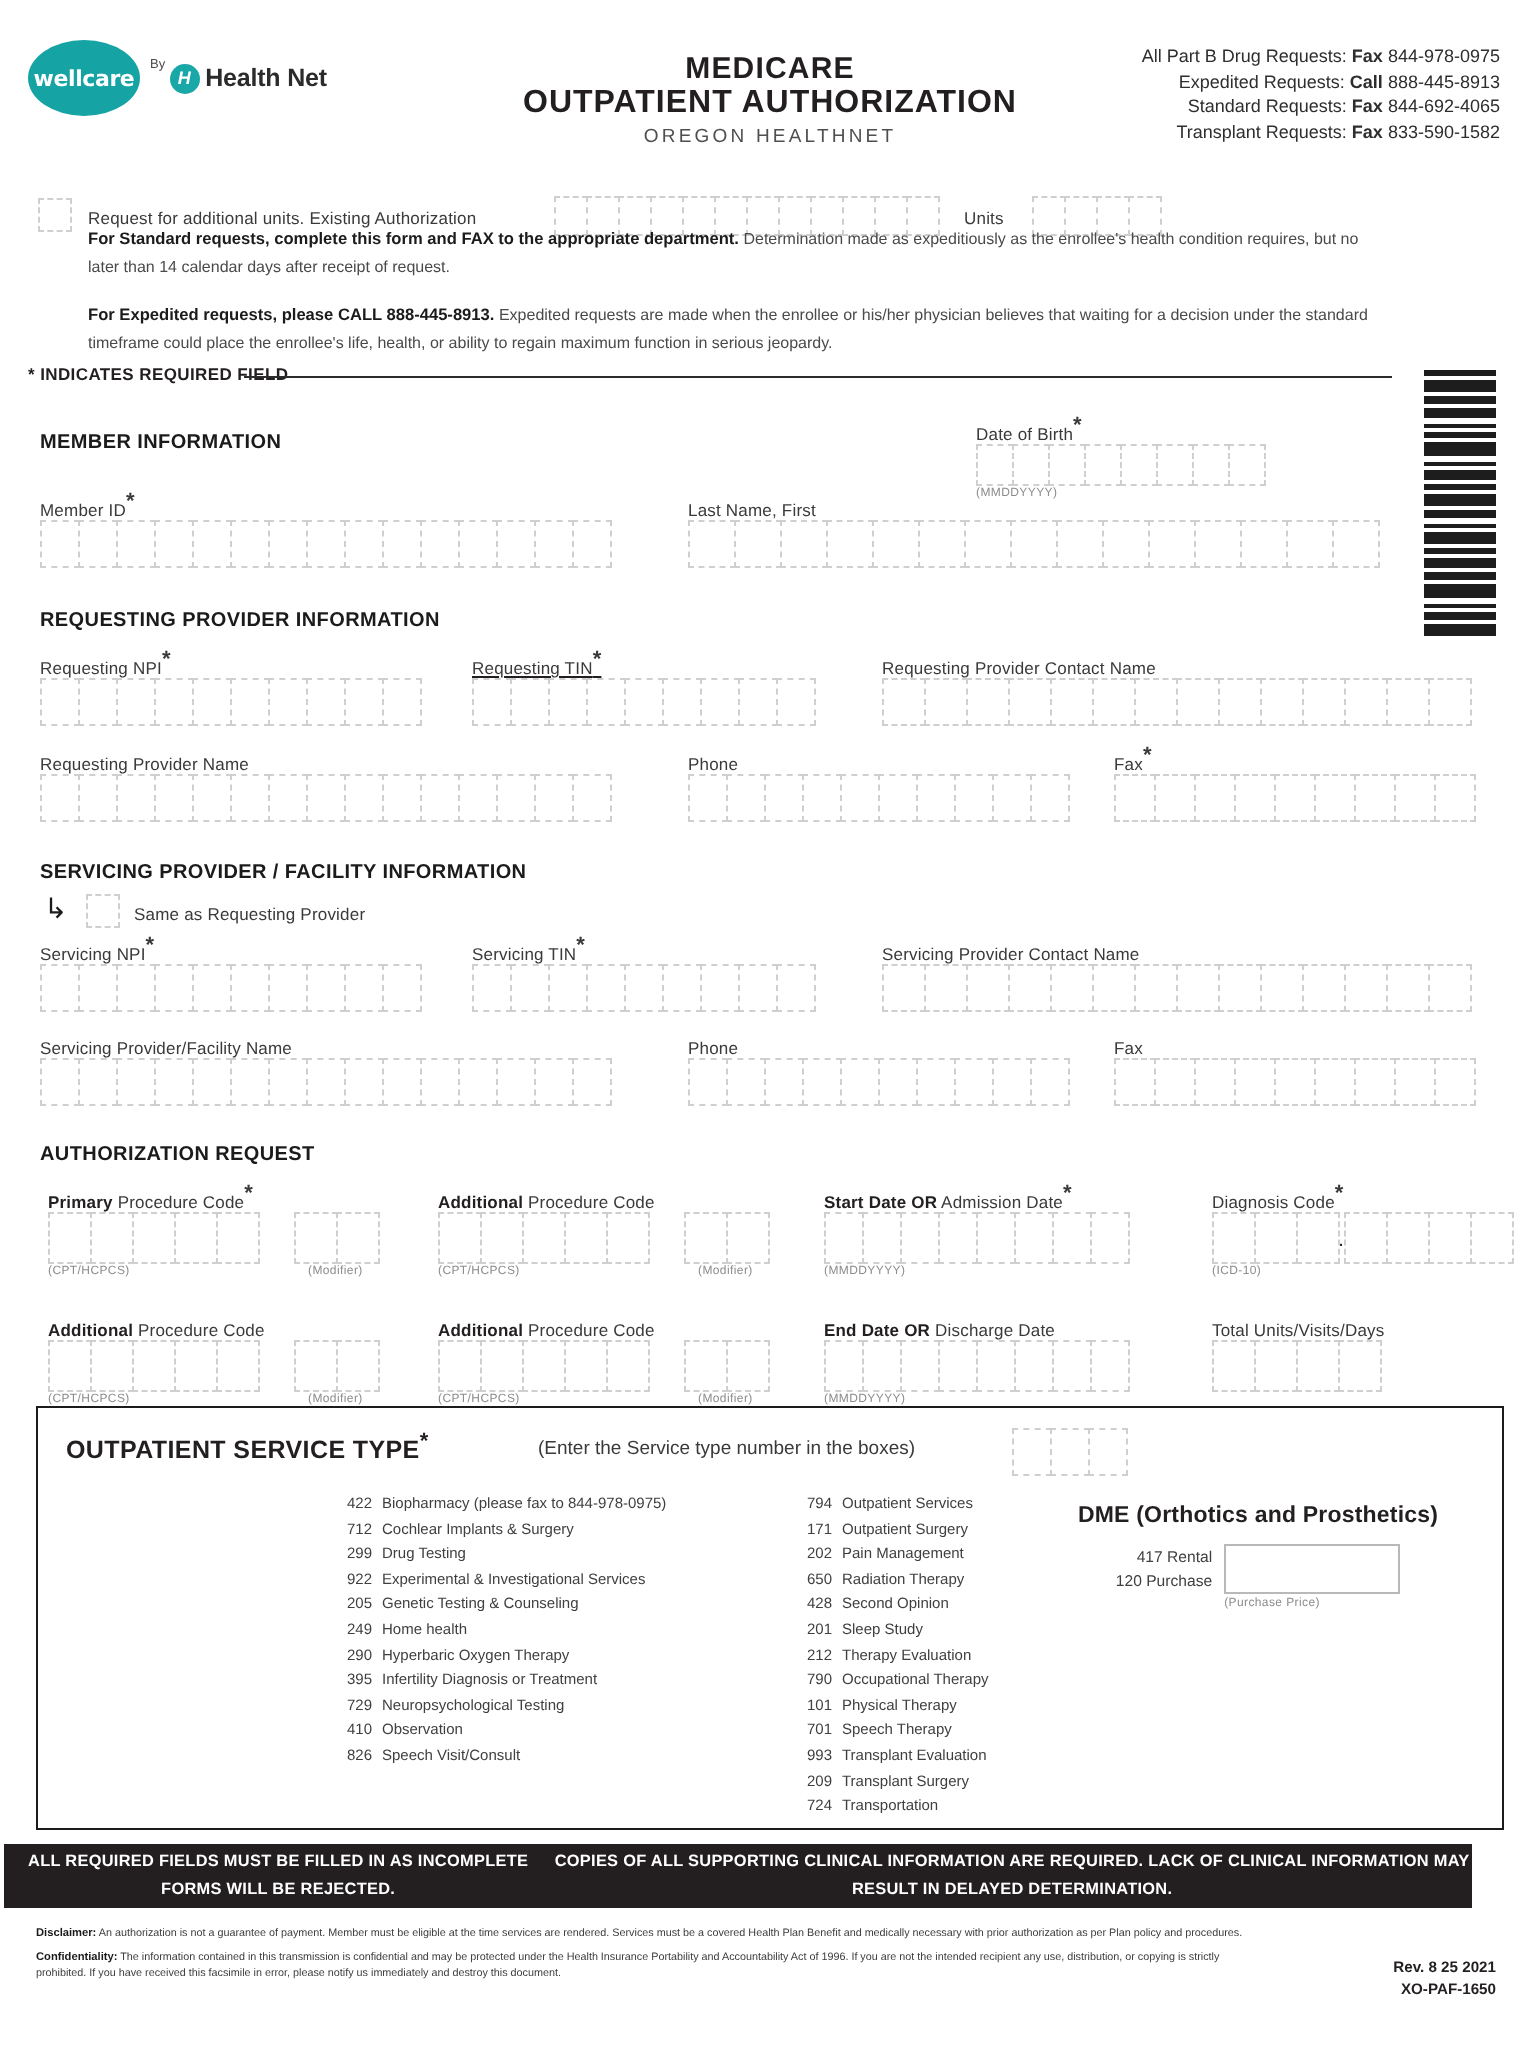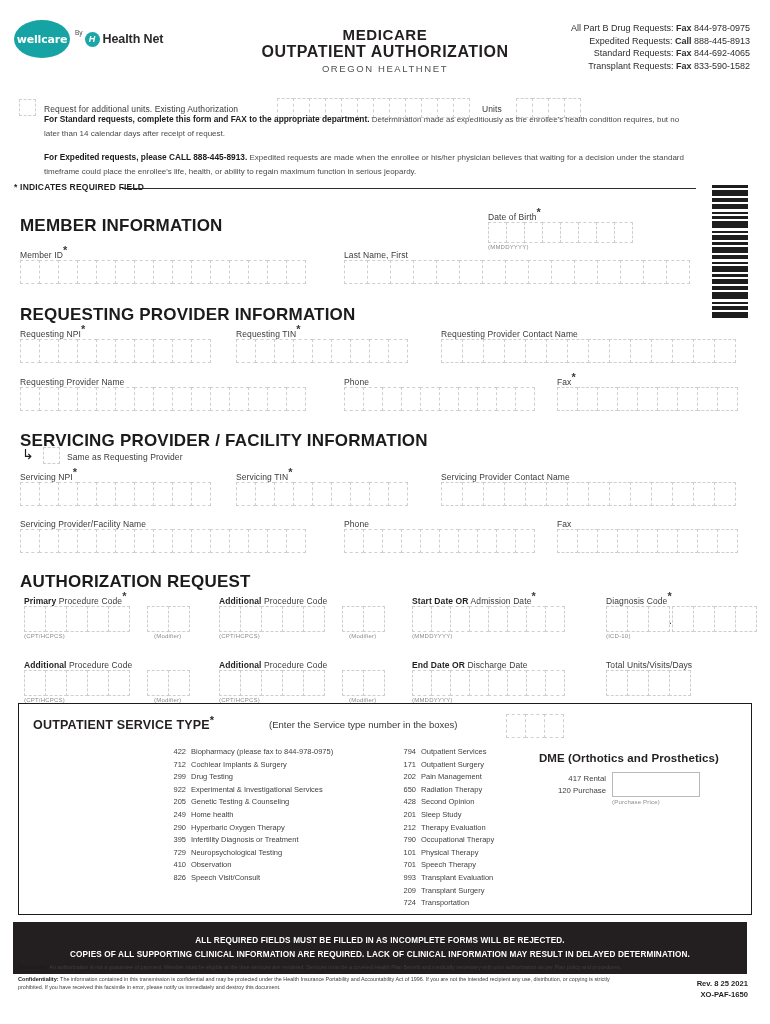--- a/index.html
+++ b/index.html
@@ -11,21 +11,21 @@
   }
   .page{position:absolute;left:0;top:0;width:770px;height:1024px;}
 
   
   .boxes{display:flex;}
   .bx{border:1px dashed #cfcfcf;background:#fff;box-sizing:border-box;height:22px;width:22px;margin-right:-1px;}
   .label{font-size:8.5px;color:#3a3a3a;letter-spacing:.1px;white-space:nowrap;}
   .label b{font-weight:700;color:#231f20;}
   .req{font-size:11px;font-weight:700;vertical-align:super;line-height:0;}
   .hint{font-size:6px;color:#8c8c8c;letter-spacing:.2px;margin-top:1px;}
-  .sect{font-size:17px;font-weight:700;letter-spacing:.2px;color:#1b1b1b;}
+  .sect{font-size:10px;font-weight:700;letter-spacing:.2px;color:#1b1b1b;}
   .fld{position:absolute;margin-top:14px;}
 
   
   .logo-wrap{position:absolute;left:14px;top:20px;display:flex;align-items:center;}
   .ellipse{width:56px;height:38px;border-radius:50%;background:#16a3a3;
            display:flex;align-items:center;justify-content:center;}
   .ellipse span{color:#fff;font-size:11px;font-weight:700;letter-spacing:-.2px;font-family:"DejaVu Sans",sans-serif;}
   .by{font-size:6.5px;color:#4a4a4a;margin-left:5px;margin-bottom:13px;}
   .hn{display:flex;align-items:center;margin-left:2px;}
   .hn-circ{width:15px;height:15px;border-radius:50%;background:#19a7a7;color:#fff;font-size:9px;
@@ -56,22 +56,22 @@
   .panel{position:absolute;left:18px;top:703px;width:734px;height:212px;border:1.6px solid #1b1b1b;box-sizing:border-box;background:#fff;}
   .panel-title{position:absolute;left:14px;top:14px;font-size:12.5px;font-weight:700;letter-spacing:.2px;}
   .panel-note{position:absolute;left:250px;top:15px;font-size:9.5px;color:#3a3a3a;}
   .svc{font-size:7.5px;color:#3f3f3f;line-height:12.6px;white-space:nowrap;}
   .svc .num{display:inline-block;width:22px;text-align:right;margin-right:5px;}
   .dme-title{font-size:11.5px;font-weight:700;letter-spacing:.1px;}
   .dme-row{font-size:7.8px;color:#3f3f3f;line-height:12px;text-align:right;}
   .dme-in{border:1px solid #b9b9b9;background:#fff;width:88px;height:25px;box-sizing:border-box;}
 
   
-  .banner{position:absolute;left:13px;top:922px;width:734px;height:52px;background:#231f20;color:#fff;
-          display:flex;flex-direction:column;align-items:center;justify-content:center;}
+  .banner{position:absolute;left:2px;top:922px;width:734px;height:32px;background:#231f20;color:#fff;
+          display:flex;flex-direction:row;align-items:center;justify-content:center;}
   .banner div{font-size:8.2px;font-weight:700;letter-spacing:.15px;line-height:14px;text-align:center;}
 
   
   .foot{position:absolute;left:18px;top:963px;width:612px;font-size:5.4px;color:#3d3d3d;line-height:8.6px;}
   .foot b{font-weight:700;color:#1b1b1b;font-size:5.6px;}
   .rev{position:absolute;right:22px;top:978px;text-align:right;font-size:7.6px;font-weight:700;line-height:11px;}
 </style>
 </head>
 <body>
 
@@ -256,21 +256,21 @@
         <div class="bx" style="width: 20px; height: 24px;"></div>
         <div class="bx" style="width: 20px; height: 24px;"></div>
         <div class="bx" style="width: 20px; height: 24px;"></div>
         <div class="bx" style="width: 20px; height: 24px;"></div>
         <div class="bx" style="width: 20px; height: 24px;"></div>
         <div class="bx" style="width: 20px; height: 24px;"></div>
         <div class="bx" style="width: 20px; height: 24px;"></div>
         <div class="bx" style="width: 20px; height: 24px;"></div>
       </div>
   </div>
-  <div class="fld" style="left:236px;top:315px;">
+  <div class="fld" style="left:236px;top:315px;text-decoration:underline;">
     <div class="label">
       <span>Requesting TIN</span><span class="req">*</span>
     </div>
     <div class="boxes" id="rtin-boxes">
         <div class="bx" style="width: 20px; height: 24px;"></div>
         <div class="bx" style="width: 20px; height: 24px;"></div>
         <div class="bx" style="width: 20px; height: 24px;"></div>
         <div class="bx" style="width: 20px; height: 24px;"></div>
         <div class="bx" style="width: 20px; height: 24px;"></div>
         <div class="bx" style="width: 20px; height: 24px;"></div>

